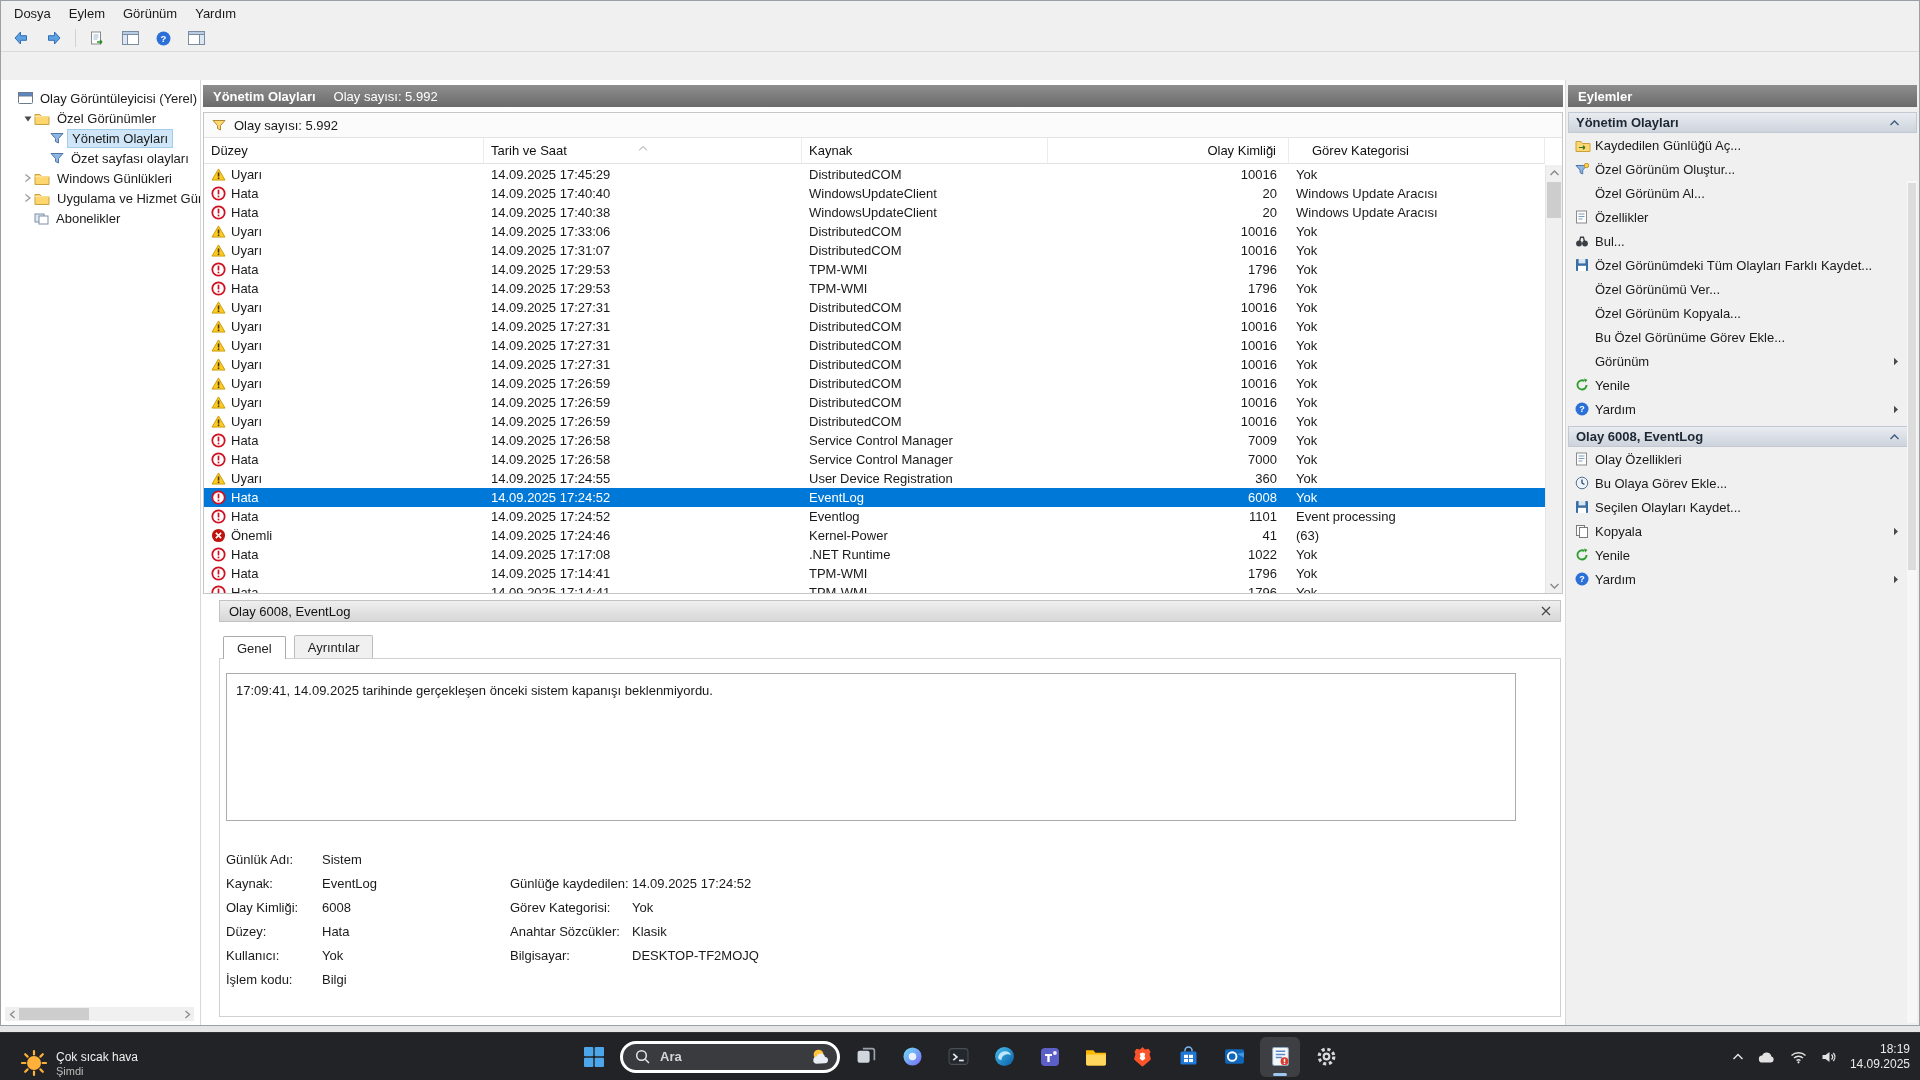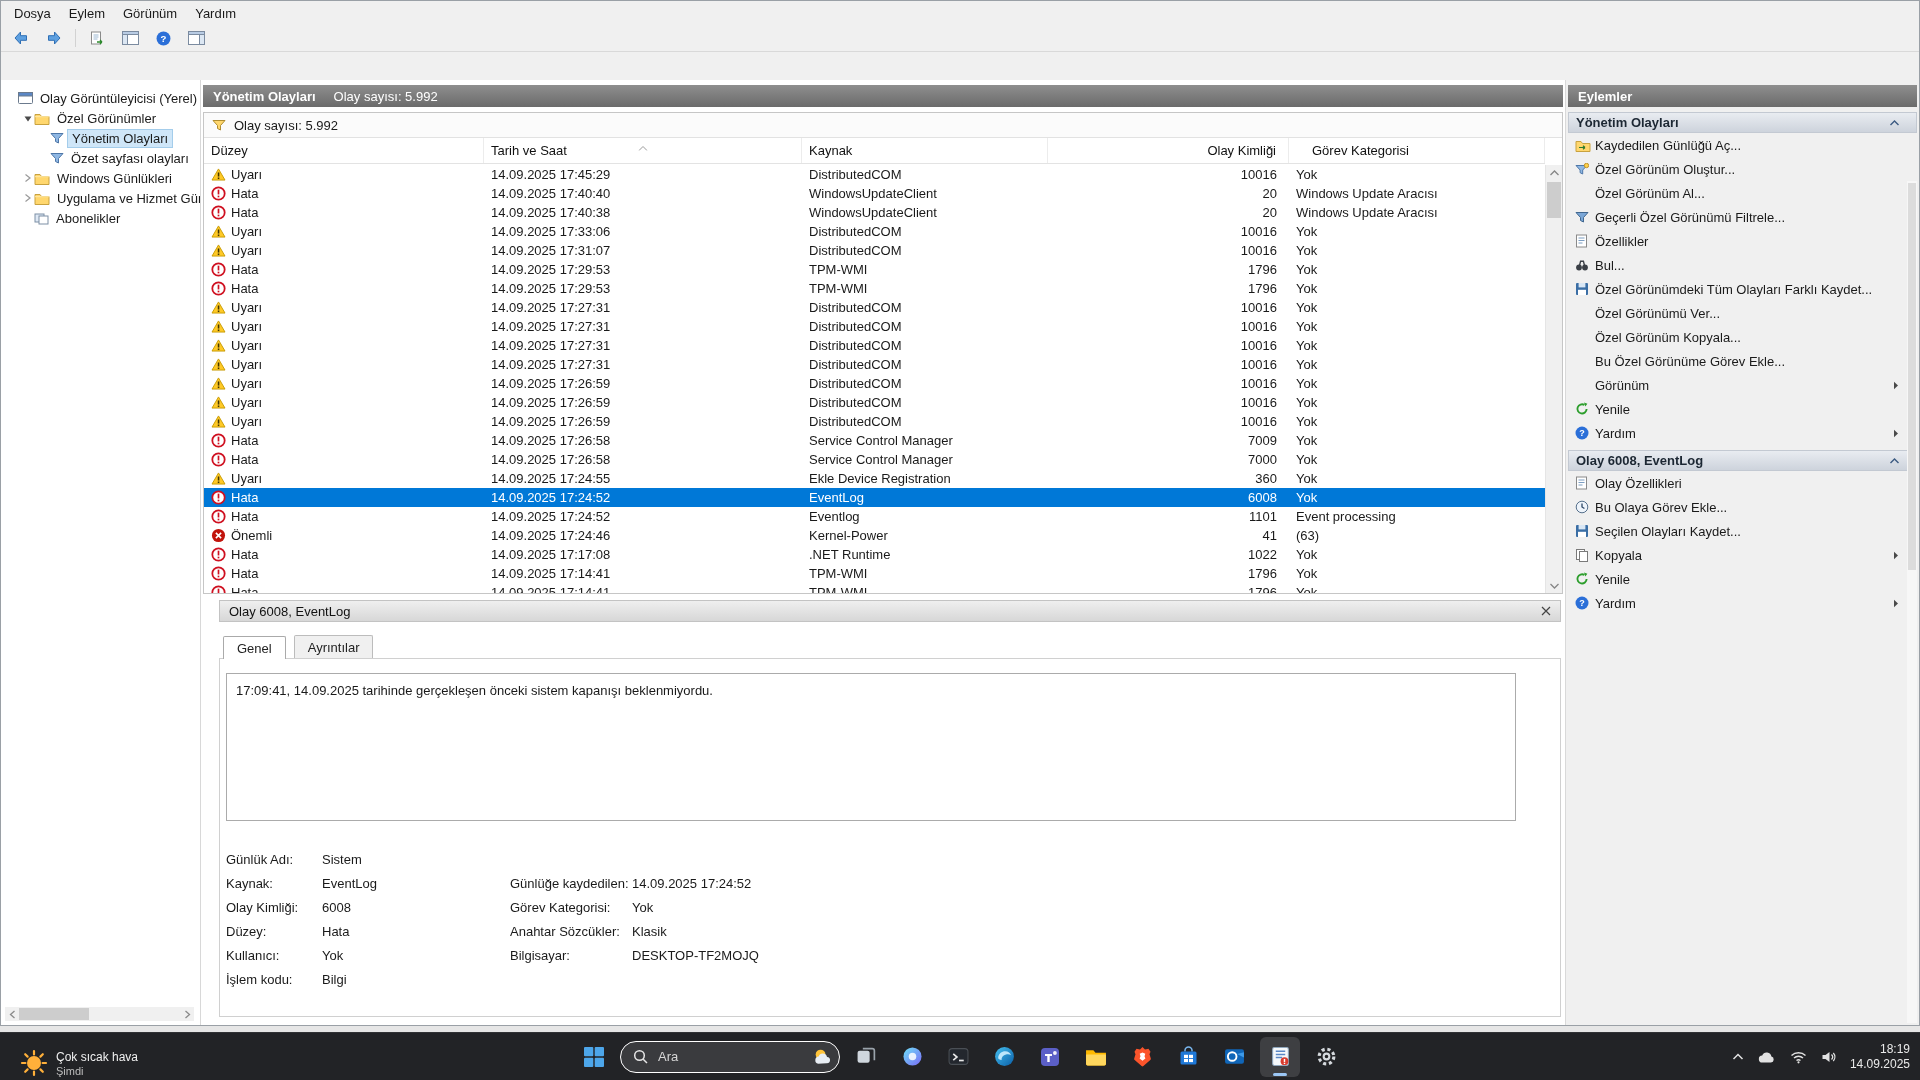--- a/index.html
+++ b/index.html
@@ -103,21 +103,21 @@
   .w-line1{font-size:12px;color:#f0f0f0;}
   .w-line2{font-size:11px;color:#bdbdbd;margin-top:1px;}
   .tb-center{position:absolute;left:50%;transform:translateX(-50%);height:48px;display:flex;
     align-items:center;gap:6px;}
   .tb-app{width:40px;height:40px;border-radius:6px;display:flex;align-items:center;justify-content:center;
     position:relative;}
   .tb-app.active{background:rgba(255,255,255,0.13);}
   .tb-app.active::after{content:"";position:absolute;bottom:1px;left:50%;transform:translateX(-50%);
     width:14px;height:3px;border-radius:2px;background:#9cc7f5;}
   .search-pill{height:32px;min-width:220px;border-radius:16px;background:#3a3b3e;
-    border:1px solid #ffffff;display:flex;align-items:center;padding:0 5px 0 12px;gap:9px;}
+    border:3px solid #ffffff;display:flex;align-items:center;padding:0 5px 0 12px;gap:9px;font-weight:bold;}
   .search-text{font-size:13px;color:#d6d6d6;flex:1;}
   .tray{position:absolute;right:10px;top:0;height:48px;display:flex;align-items:center;gap:14px;}
   .tray-clock{text-align:right;font-size:12px;line-height:15px;color:#eaeaea;}
 </style>
 </head>
 <body>
 
 <div class="screen">
 
   <div class="window">
@@ -571,21 +571,21 @@
                   <span class="ic">
                     <svg width="15" height="13" viewBox="0 0 16 14">
                       <path d="M8 1 15 13H1z" fill="#ffc926" stroke="#c79a00"></path>
                       <rect x="7.2" y="4.8" width="1.7" height="4.4" fill="#403500"></rect>
                       <rect x="7.2" y="10.2" width="1.7" height="1.7" fill="#403500"></rect>
                     </svg>
                   </span>
                   <span>Uyarı</span>
                 </div>
                 <div class="cell" style="width: 318px;">14.09.2025 17:24:55</div>
-                <div class="cell" style="width: 246px;">Ekle Device Registration</div>
+                <div class="cell" style="width: 246px;">User Device Registration</div>
                 <div class="cell right" style="width: 241px;">360</div>
                 <div class="cell grow">Yok</div>
               </div>
               <div class="row selected">
                 <div class="cell level" style="width: 280px;">
                   <span class="ic">
                     <svg width="15" height="15" viewBox="0 0 16 16">
                       <circle cx="8" cy="8" r="6.6" fill="#fff" stroke="#cf1020" stroke-width="1.9"></circle>
                       <rect x="7.1" y="3.9" width="1.8" height="5.1" fill="#cf1020"></rect>
                       <rect x="7.1" y="10.3" width="1.8" height="1.8" fill="#cf1020"></rect>
@@ -765,28 +765,20 @@
                 <svg width="14" height="13" viewBox="0 0 14 13">
                   <path d="M1 2.5h11L7.7 7v4l-2.6-1.3V7z" fill="#8fb7e3" stroke="#4e77a8"></path>
                   <circle cx="11.5" cy="2.5" r="2.2" fill="#ffd24a" stroke="#c0932a"></circle>
                 </svg>
               </span>
               <span>Özel Görünüm Oluştur...</span>
             </div>
             <div class="action-item">
               <span class="ic-slot"></span>
               <span>Özel Görünüm Al...</span>
-            </div>
-            <div class="action-item">
-              <span class="ic-slot">
-                <svg width="14" height="13" viewBox="0 0 14 13">
-                  <path d="M1 1.5h12L8.5 6.5V11l-3-1.5V6.5z" fill="#7ba7d7" stroke="#41678f"></path>
-                </svg>
-              </span>
-              <span>Geçerli Özel Görünümü Filtrele...</span>
             </div>
             <div class="action-item">
               <span class="ic-slot">
                 <svg width="13" height="14" viewBox="0 0 13 14">
                   <rect x="1.5" y="1" width="10" height="12" fill="#fff" stroke="#8a8a8a"></rect>
                   <path d="M3.5 4h6M3.5 6.5h6M3.5 9h4" stroke="#7d9ec2" stroke-width="1.1"></path>
                 </svg>
               </span>
               <span>Özellikler</span>
             </div>

